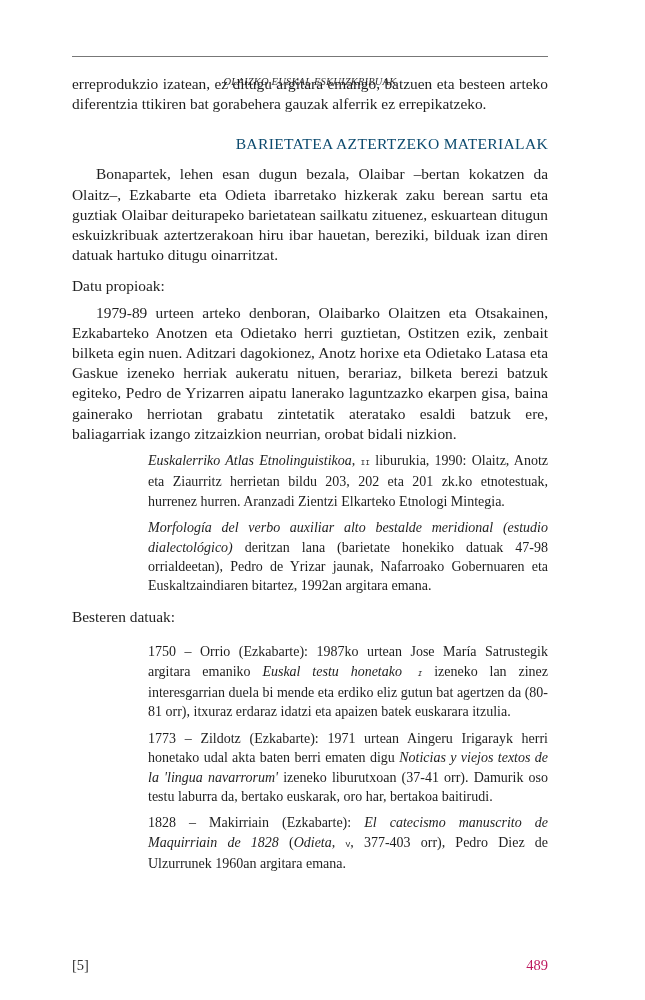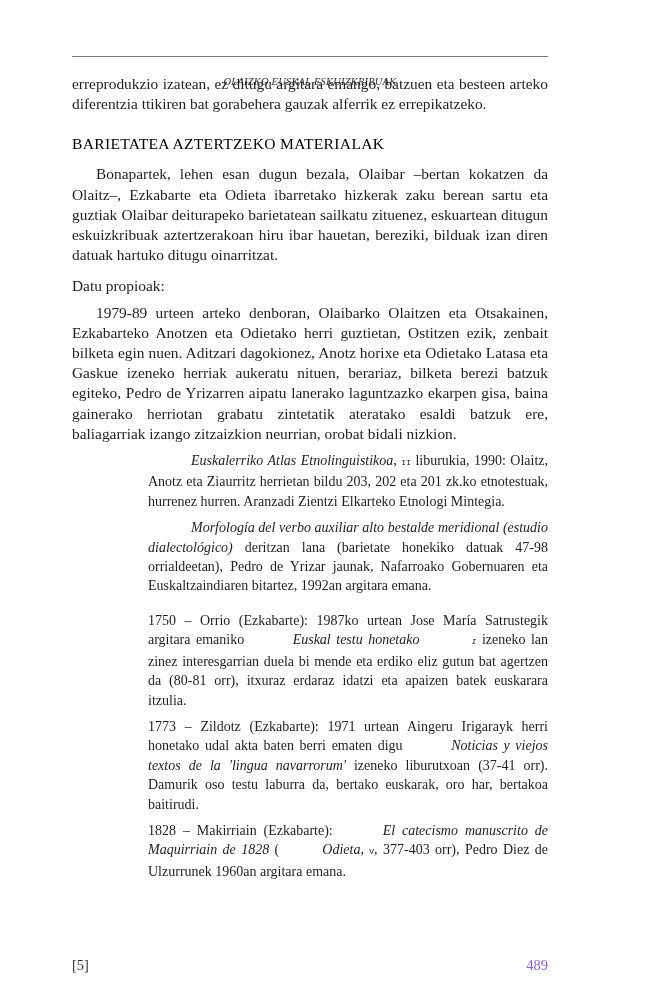--- a/index.html
+++ b/index.html
@@ -5,29 +5,29 @@
   html, body { margin: 0; padding: 0; background: #ffffff; }
   body { width: 645px; height: 1000px; position: relative; overflow: hidden;
          font-family: "Liberation Serif", "DejaVu Serif", serif; color: #1e1e1e; }
   .page { position: absolute; left: 72px; top: 0; width: 476px; height: 1000px; }
   .running-head { position: absolute; top: 35px; left: 0; width: 476px; text-align: center;
                   font-style: italic; font-size: 10.5px; letter-spacing: 0.2px; color: #333; margin-top: 41px; }
   .rule { position: absolute; top: 56px; left: 0; width: 476px; height: 0; border-top: 1px solid #777; }
   .body { position: absolute; top: 74px; left: 0; width: 476px; font-size: 15.4px; line-height: 20.2px; }
   p { margin: 0; text-align: justify; hyphens: manual; }
   .indent { text-indent: 24px; }
-  .section-title { margin-top: 20px; margin-bottom: 10px; font-size: 15.6px; letter-spacing: 0.3px; color: #000000; line-height: 20px; }
+  .section-title { margin-top: 20px; margin-bottom: 10px; font-size: 15.6px; letter-spacing: 0.3px; color: #0c4a6e; line-height: 20px; text-align: right; }
   .subhead { font-weight: normal; margin-top: 11px; margin-bottom: 6px; font-size: 15.4px; }
   .block { margin-left: 76px; font-size: 14px; line-height: 19.4px; }
   .block p { margin-bottom: 7px; }
   .block.first { margin-top: 7px; }
   .block.second { margin-top: 15px; }
   .footer-left { position: absolute; top: 957px; left: 0; font-size: 14.5px; color: #333; }
-  .footer-right { position: absolute; top: 957px; right: 0; font-size: 14.5px; color: #8b5cf6; }
-  i, .it { font-style: italic; margin-left: 43px; }
+  .footer-right { position: absolute; top: 957px; right: 0; font-size: 14.5px; color: #be185d; }
+  i, .it { font-style: italic; }
   .sc { font-variant: small-caps; font-size: 0.85em; font-family: Liberation Mono, monospace; }
 </style>
 </head>
 <body>
 
 <div class="page">
 
   <div class="running-head">OLAIZKO EUSKAL ESKUIZKRIBUAK</div>
   <div class="rule"></div>
 
@@ -41,20 +41,21 @@
 
     <div class="subhead">Datu propioak:</div>
 
     <p class="indent">1979-89 urteen arteko denboran, Olaibarko Olaitzen eta Otsakainen, Ezkabarteko Anotzen eta Odietako herri guztietan, Ostitzen ezik, zenbait bilketa egin nuen. Aditzari dagokionez, Anotz horixe eta Odietako Latasa eta Gaskue izeneko herriak aukeratu nituen, berariaz, bilketa berezi batzuk egiteko, Pedro de Yrizarren aipatu lanerako laguntzazko ekarpen gisa, baina gainerako herriotan grabatu zintetatik ateratako esaldi batzuk ere, baliagarriak izango zitzaizkion neurrian, orobat bidali nizkion.</p>
 
     <div class="block first">
       <p><i>Euskalerriko Atlas Etnolinguistikoa</i><span>, </span><span class="sc">ii</span><span> liburukia, 1990: Olaitz, Anotz eta Ziaurritz herrietan bildu 203, 202 eta 201 zk.ko etnotestuak, hurrenez hurren. Aranzadi Zientzi Elkarteko Etnologi Mintegia.</span></p>
       <p><i>Morfología del verbo auxiliar alto bestalde meridional (estudio dialectológico)</i><span> deritzan lana (barietate honekiko datuak 47-98 orrialdeetan), Pedro de Yrizar jaunak, Nafarroako Gobernuaren eta Euskaltzaindiaren bitartez, 1992an argitara emana.</span></p>
     </div>
 
+    <div class="subhead">Besteren datuak:</div>
 
     <div class="block second">
       <p><span>1750 – Orrio (Ezkabarte): 1987ko urtean Jose María Satrustegik argitara emaniko </span><i>Euskal testu honetako</i><span class="sc it"> i</span><span> izeneko lan zinez interesgarrian duela bi mende eta erdiko eliz gutun bat agertzen da (80-81 orr), itxuraz erdaraz idatzi eta apaizen batek euskarara itzulia.</span></p>
       <p><span>1773 – Zildotz (Ezkabarte): 1971 urtean Aingeru Irigarayk herri honetako udal akta baten berri ematen digu </span><i>Noticias y viejos textos de la 'lingua navarrorum'</i><span> izeneko liburutxoan (37-41 orr). Damurik oso testu laburra da, bertako euskarak, oro har, bertakoa baitirudi.</span></p>
       <p><span>1828 – Makirriain (Ezkabarte): </span><i>El catecismo manuscrito de Maquirriain de 1828</i><span> (</span><i>Odieta</i><span>, </span><span class="sc">v</span><span>, 377-403 orr), Pedro Diez de Ulzurrunek 1960an argitara emana.</span></p>
     </div>
 
   </div>
 
   <div class="footer-left">[5]</div>

